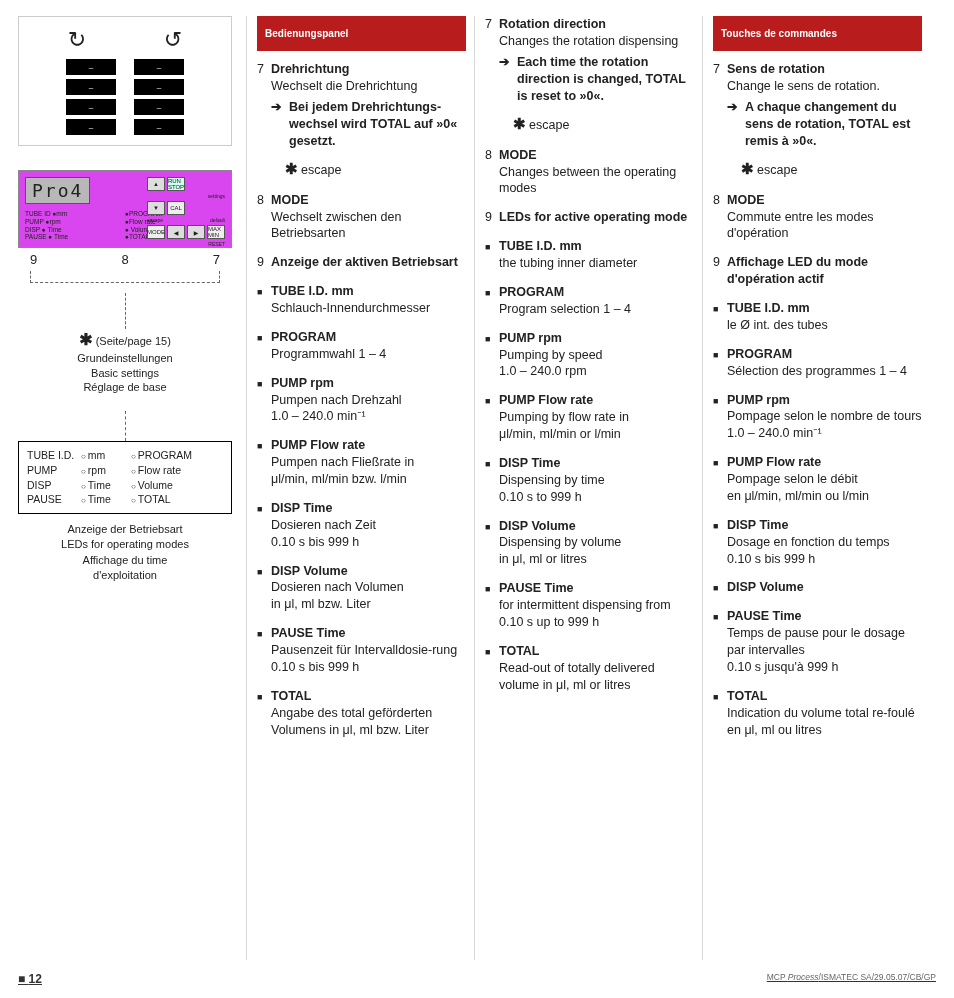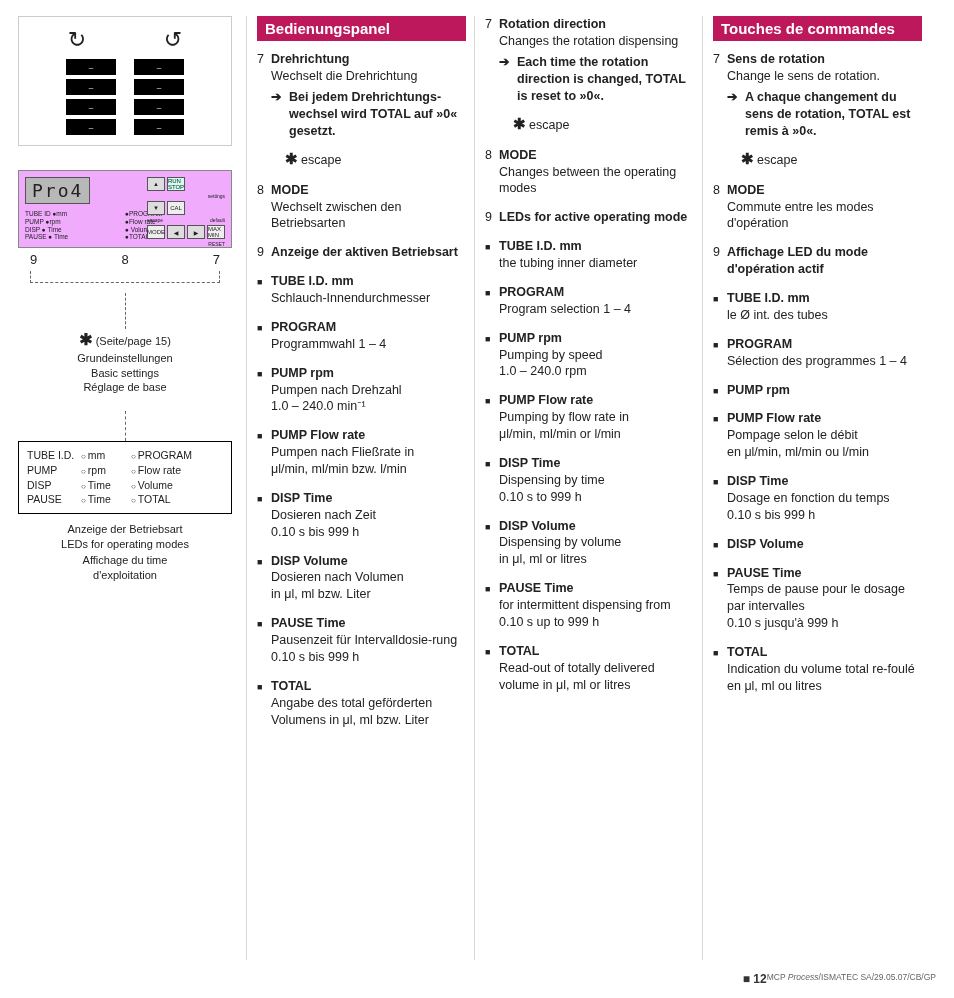--- a/index.html
+++ b/index.html
@@ -23,26 +23,26 @@
     padding-right: 14px;
   }
   .col {
     width: 228px;
     flex-shrink: 0;
     border-left: 1px solid #d8d8d8;
     padding-left: 10px;
     padding-right: 8px;
   }
   .colhead {
-    background: #be185d;
+    background: #b91c1c;
     color: #fff;
     font-weight: bold;
-    padding: 4px 8px;
+    padding: 12px 8px;
     margin-bottom: 10px;
-    font-size: 15px;
+    font-size: 10px;
   }
   .num-row { display: flex; margin-bottom: 2px; }
   .num-row .num { width: 14px; flex-shrink: 0; }
   .num-row .txt { flex: 1; }
   .num-row .txt b { font-weight: bold; }
   .block { margin-bottom: 12px; line-height: 1.35; }
   .arrow-row { display: flex; margin-top: 4px; }
   .arrow-row .arr { width: 18px; flex-shrink: 0; font-weight: bold; }
   .arrow-row .atxt { flex: 1; font-weight: bold; }
   .esc-row { margin-top: 10px; margin-left: 14px; }
@@ -58,21 +58,21 @@
   .rot-arrow { font-size: 22px; }
   .blackgrid { display: flex; flex-direction: column; gap: 4px; align-items: center; }
   .blackgrid .grow { display: flex; gap: 18px; }
   .blackgrid .cell { width: 50px; height: 16px; background: #000; color: #fff; font-size: 8px; display: flex; align-items: center; justify-content: center; }
 
   .illu-panel {
     border: 1px solid #888;
     padding: 6px;
     font-size: 7px;
     margin-bottom: 4px;
-    background: #f0abfc;
+    background: #d946ef;
     position: relative;
   }
   .disp7 {
     display: inline-block;
     background: #b8b8b8;
     border: 1px solid #555;
     padding: 2px 6px;
     font-family: monospace;
     font-size: 18px;
     letter-spacing: 2px;
@@ -122,23 +122,24 @@
   .led-box .l3 { flex: 1; }
   .led-box .dot::before { content: "○"; font-size: 8px; margin-right: 2px; }
   .led-caption { text-align: center; font-size: 11px; line-height: 1.4; }
 
   .footer {
     position: absolute;
     bottom: 12px;
     left: 18px;
     right: 18px;
     display: flex;
-    justify-content: flex-end;
+    justify-content: space-between;
     font-size: 10px;
     color: #333;
+    text-decoration: underline;
   }
   .footer .pg::before { content: "■ "; }
   .footer .pg { font-weight: bold; font-size: 12px; }
   .footer .imp { font-size: 8.5px; color: #666; }
   .footer .imp i { font-style: italic; }
 </style>
 </head>
 <body>
 
 <div class="page">
@@ -391,21 +392,21 @@
     <div class="bullet-row">
       <span class="blt">■</span>
       <span class="btxt"><b>TUBE I.D. mm</b><span>le Ø int. des tubes</span></span>
     </div>
         <div class="bullet-row">
       <span class="blt">■</span>
       <span class="btxt"><b>PROGRAM</b><span>Sélection des programmes 1 – 4</span></span>
     </div>
         <div class="bullet-row">
       <span class="blt">■</span>
-      <span class="btxt"><b>PUMP rpm</b></span>
+      <span class="btxt"><b>PUMP rpm</b><span>Pompage selon le nombre de tours 1.0 – 240.0 min⁻¹</span></span>
     </div>
         <div class="bullet-row">
       <span class="blt">■</span>
       <span class="btxt"><b>PUMP Flow rate</b><span>Pompage selon le débit<br>en μl/min, ml/min ou l/min</span></span>
     </div>
         <div class="bullet-row">
       <span class="blt">■</span>
       <span class="btxt"><b>DISP Time</b><span>Dosage en fonction du temps<br>0.10 s bis 999 h</span></span>
     </div>
         <div class="bullet-row">

